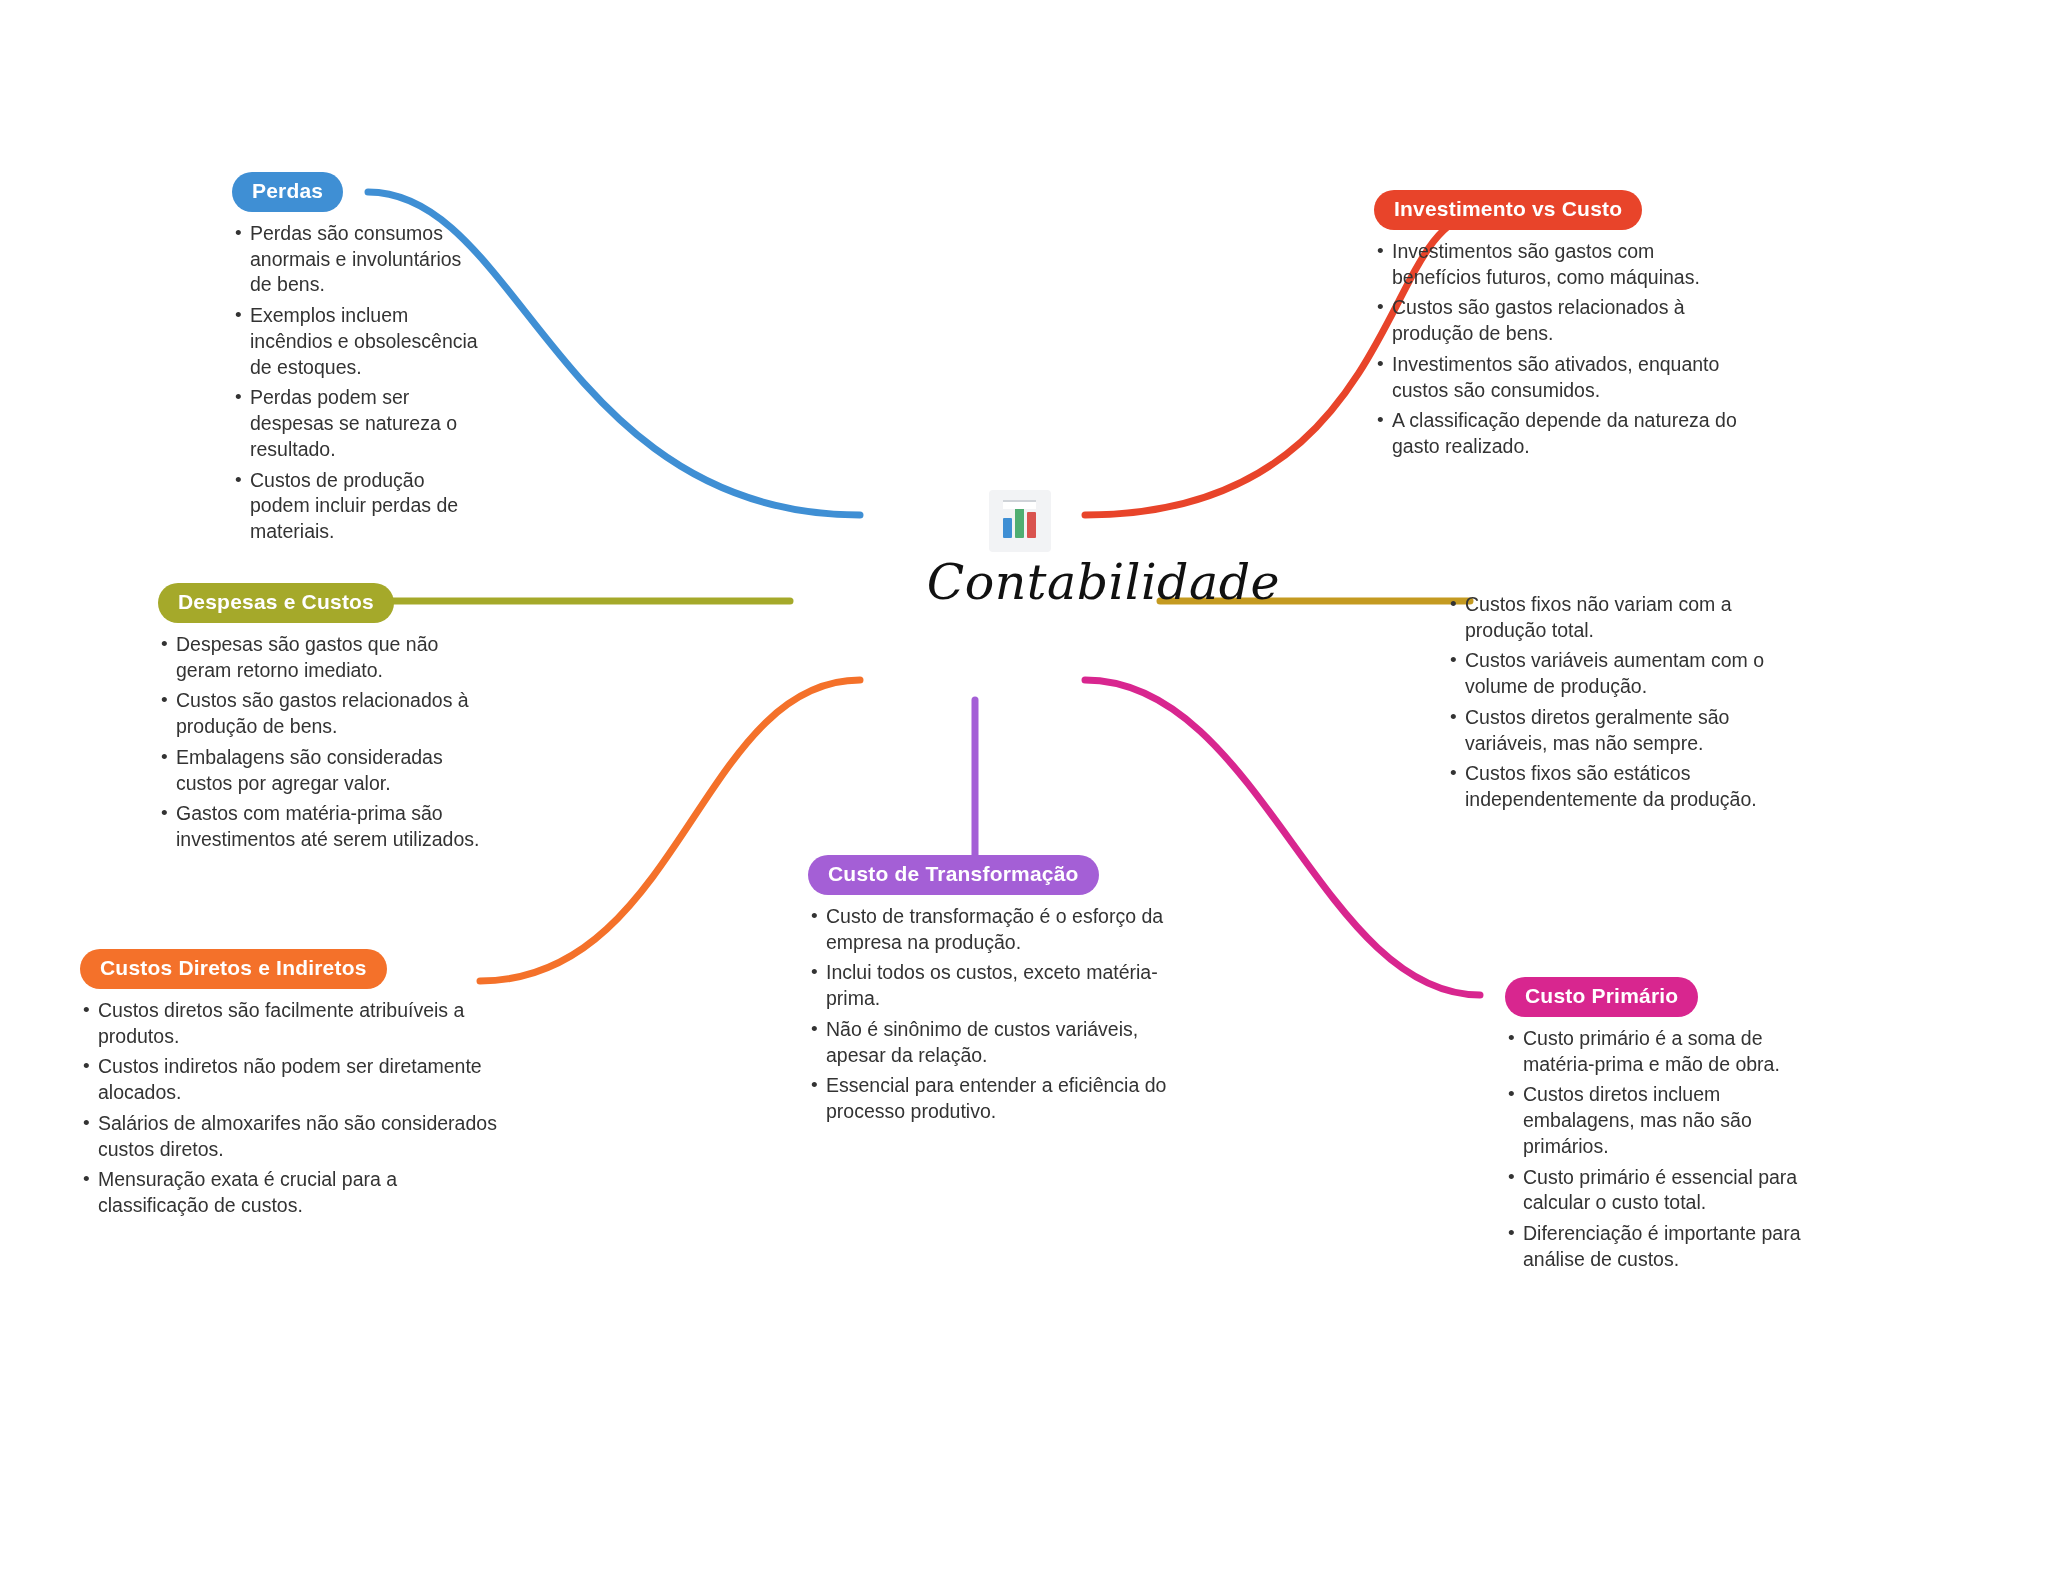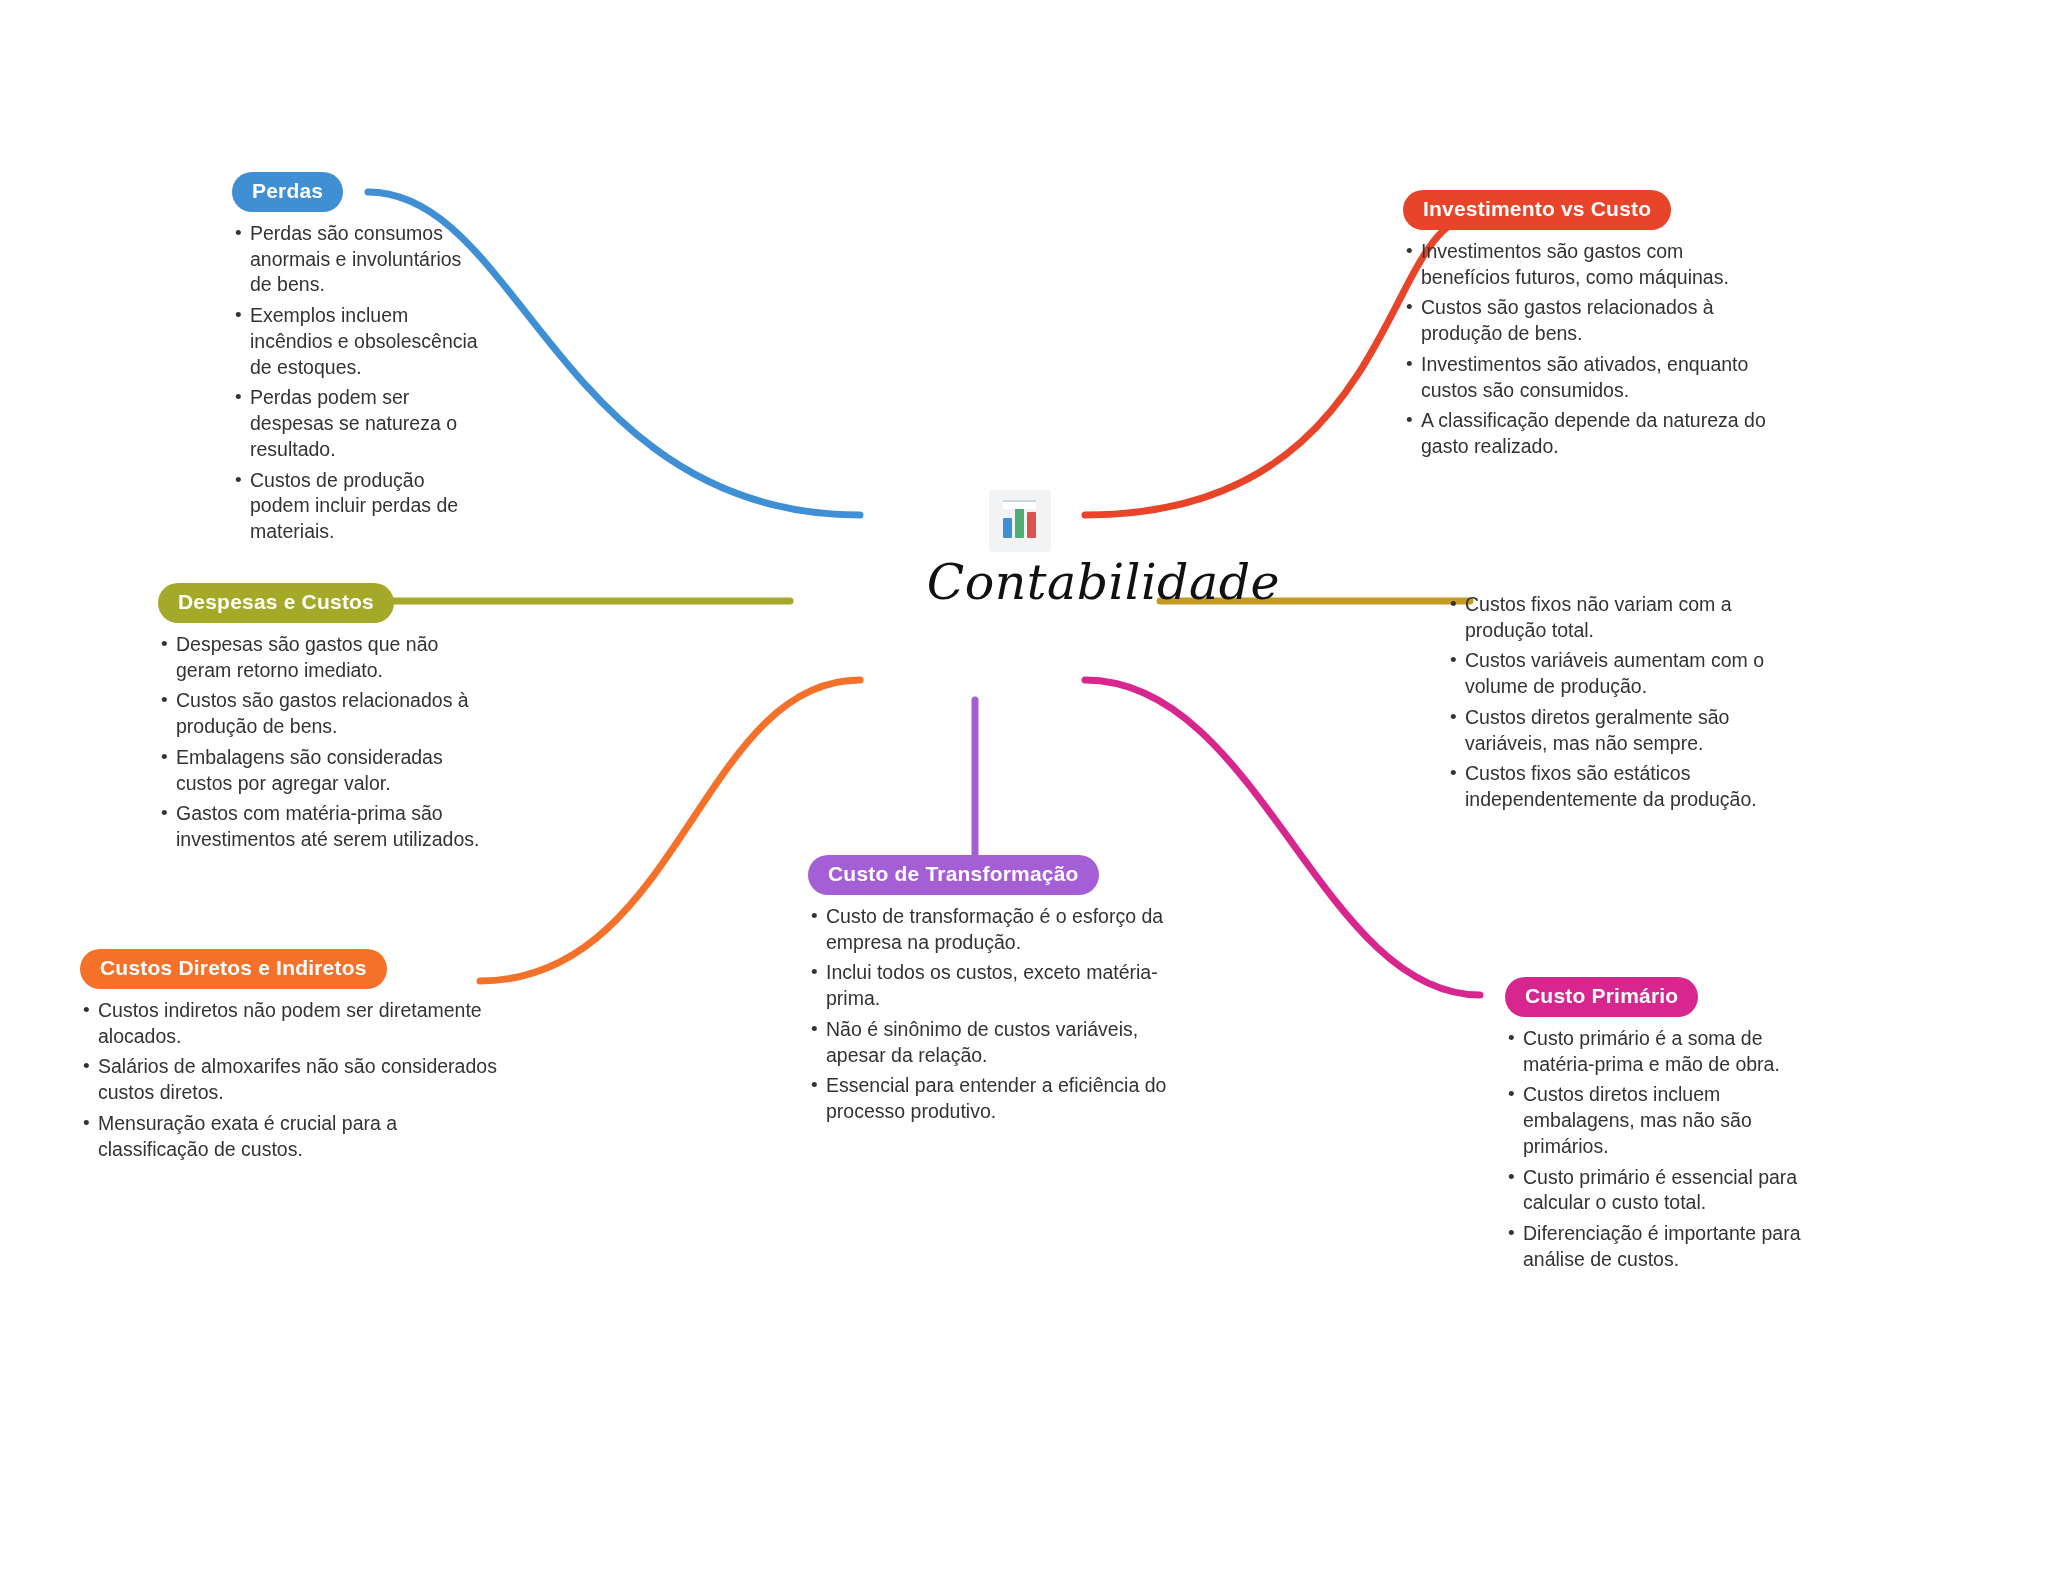--- a/index.html
+++ b/index.html
@@ -138,21 +138,21 @@
   <div class="node" style="left:232px; top:172px; width:250px;">
     <div class="pill-row"><span class="pill" style="background:#3f8fd4;">Perdas</span></div>
     <ul>
       <li>Perdas são consumos anormais e involuntários de bens.</li>
       <li>Exemplos incluem incêndios e obsolescência de estoques.</li>
       <li>Perdas podem ser despesas se natureza o resultado.</li>
       <li>Custos de produção podem incluir perdas de materiais.</li>
     </ul>
   </div>
 
-  <div class="node" style="left:1403px; top:190px; width:370px;">
+  <div class="node" style="left:1374px; top:190px; width:370px;">
     <div class="pill-row"><span class="pill" style="background:#e8442a;">Investimento vs Custo</span></div>
     <ul>
       <li>Investimentos são gastos com benefícios futuros, como máquinas.</li>
       <li>Custos são gastos relacionados à produção de bens.</li>
       <li>Investimentos são ativados, enquanto custos são consumidos.</li>
       <li>A classificação depende da natureza do gasto realizado.</li>
     </ul>
   </div>
 
   <div class="node" style="left:158px; top:583px; width:330px;">
@@ -170,20 +170,21 @@
       <li>Custos fixos não variam com a produção total.</li>
       <li>Custos variáveis aumentam com o volume de produção.</li>
       <li>Custos diretos geralmente são variáveis, mas não sempre.</li>
       <li>Custos fixos são estáticos independentemente da produção.</li>
     </ul>
   </div>
 
   <div class="node" style="left:80px; top:949px; width:420px;">
     <div class="pill-row"><span class="pill" style="background:#f4712a;">Custos Diretos e Indiretos</span></div>
     <ul>
+      <li>Custos diretos são facilmente atribuíveis a produtos.</li>
       <li>Custos indiretos não podem ser diretamente alocados.</li>
       <li>Salários de almoxarifes não são considerados custos diretos.</li>
       <li>Mensuração exata é crucial para a classificação de custos.</li>
     </ul>
   </div>
 
   <div class="node" style="left:808px; top:855px; width:380px;">
     <div class="pill-row"><span class="pill" style="background:#a45fd6;">Custo de Transformação</span></div>
     <ul>
       <li>Custo de transformação é o esforço da empresa na produção.</li>

